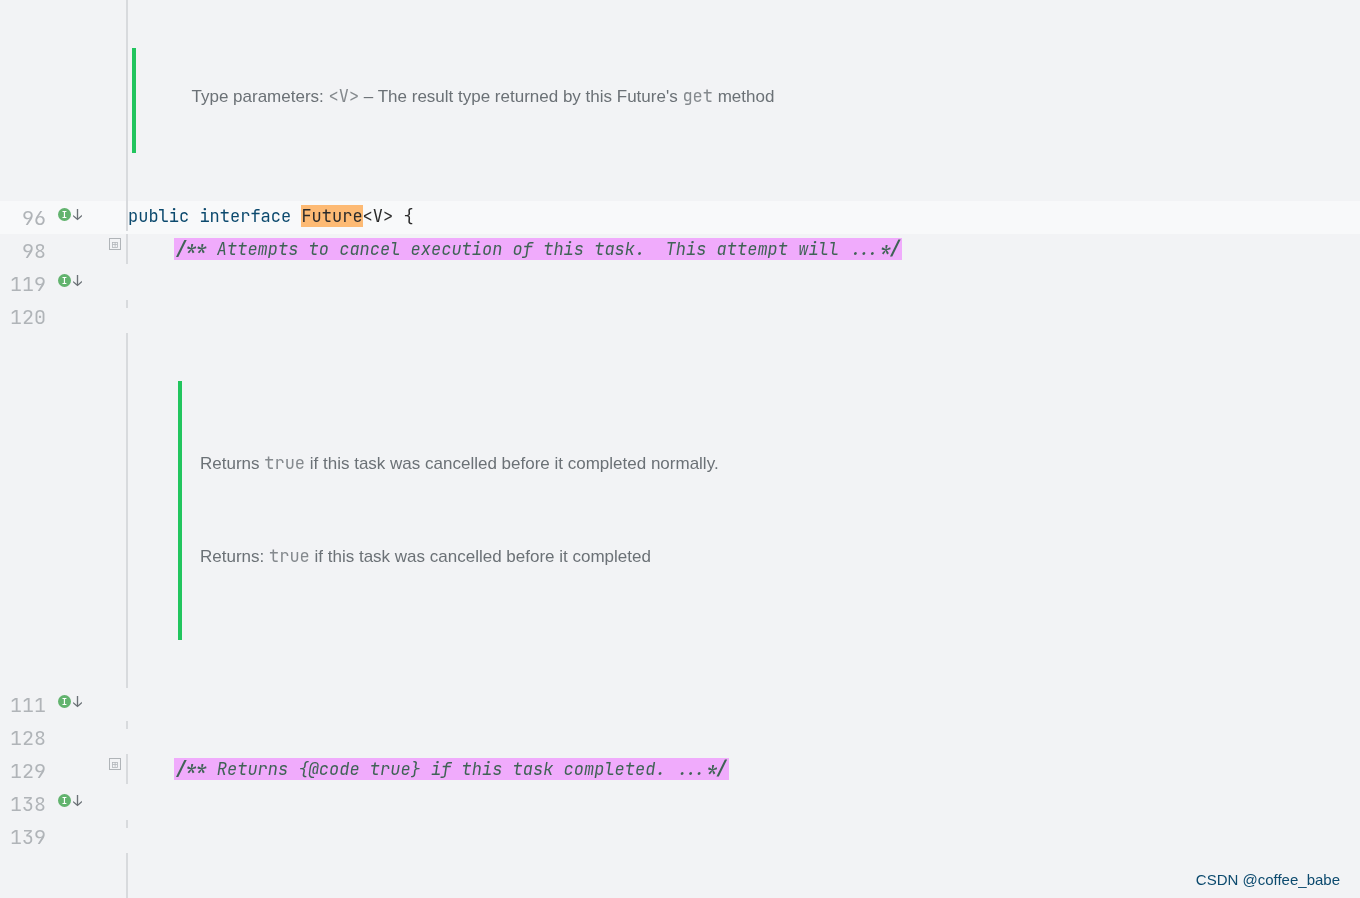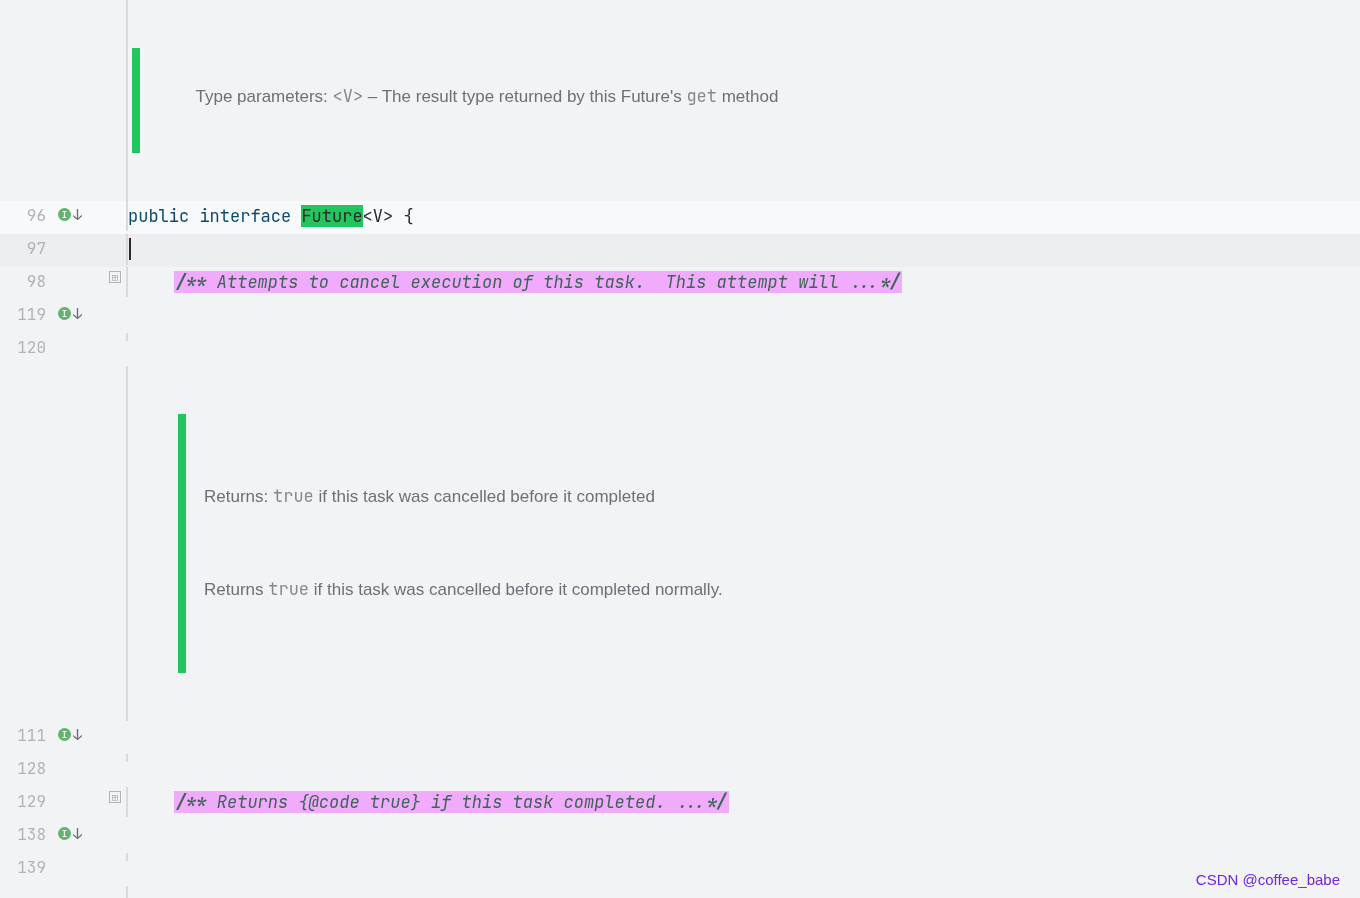--- a/index.html
+++ b/index.html
@@ -12,21 +12,21 @@
     width: 1360px;
   }
   .editor { display: flex; flex-direction: column; }
   .line { display: flex; align-items: flex-start; min-height: 33px; }
   .gutter {
     width: 56px;
     text-align: right;
     color: #b0b4b8;
     padding-right: 10px;
     padding-top: 4px;
-    font-size: 16px;
+    font-size: 20px;
     flex-shrink: 0;
     user-select: none;
   }
   .marker-col {
     width: 48px;
     flex-shrink: 0;
     display: flex;
     align-items: center;
     justify-content: flex-start;
     padding-left: 2px;
@@ -49,31 +49,31 @@
     flex: 1;
     padding-top: 4px;
     padding-bottom: 4px;
     white-space: pre;
   }
   .indent1 { padding-left: 46px; }
   .indent0 { padding-left: 0; }
   .highlight-line { background: #f8f9fa; }
   .highlight-line.current { background:#eceef0; }
   .kw { color: #0c4a6e; }
-  .hl-name { background: #22c55e; }
+  .hl-name { background: #fdba74; }
   .comment-block {
     background: #f0abfc;
     color: #3f6355;
     font-style: italic;
     padding: 0 2px;
   }
   .comment-bold { font-weight: 600; font-style: italic; color:#3f6355;}
   .doc-panel {
     margin-left: 4px;
-    border-left: 8px solid #22c55e;
+    border-left: 4px solid #22c55e;
     padding: 6px 18px;
     color:#6b7176;
     font-family: "Segoe UI","Arial",sans-serif;
     font-size: 17px;
     line-height: 1.8;
   }
   .doc-panel .mono { font-family:"JetBrains Mono",monospace; color:#858a8e; }
   .impl-icon {
     display:inline-flex;
     width:13px;height:13px;
@@ -87,21 +87,21 @@
     display:inline-block;
     width:2px;height:22px;
     background:#2b2b2b;
     vertical-align:-4px;
     margin-left:1px;
   }
   .watermark {
     position: fixed;
     right: 20px;
     bottom: 10px;
-    color: #6d28d9;
+    color: #0c4a6e;
     font-family: Arial,sans-serif;
     font-size: 15px;
   }
   .fold-box {
     display:inline-block;
     width:12px;height:12px;
     border:1px solid #b0b4b8;
     font-size:11px;
     line-height:10px;
     text-align:center;
@@ -127,26 +127,20 @@
   <div class="line highlight-line">
     <div class="gutter">96</div>
     <div class="marker-col">
       <span class="impl-icon">I</span>
         <span class="down-arrow">↓</span>
     </div>
     <div class="fold-col"></div>
     <div class="code-area indent0"><span class="kw">public </span><span class="kw">interface </span><span class="hl-name">Future</span><span>&lt;V&gt; {</span></div>
   </div>
 
-  <div class="line highlight-line current">
-    <div class="gutter">97</div>
-    <div class="marker-col"></div>
-    <div class="fold-col"></div>
-    <div class="code-area indent0"><span class="cursor"></span></div>
-  </div>
 
   <div class="line">
     <div class="gutter">98</div>
     <div class="marker-col"></div>
     <div class="fold-col">
         <span class="fold-box">⊞</span>
       </div>
     <div class="code-area indent1"><span class="comment-block"><span class="comment-bold">/** </span><span>Attempts to cancel execution of this task.  This attempt will ...</span><span class="comment-bold">*/</span></span></div>
   </div>
 
@@ -165,22 +159,22 @@
       <div class="fold-col"></div>
     <div class="code-area indent1"></div>
   </div>
 
   <div class="line">
     <div class="gutter"></div>
       <div class="marker-col"></div>
       <div class="fold-col"></div>
     <div class="code-area indent1">
       <div class="doc-panel">
+        <div><span>Returns </span><span class="mono">true</span><span> if this task was cancelled before it completed normally.</span></div>
         <div><span>Returns: </span><span class="mono">true</span><span> if this task was cancelled before it completed</span></div>
-        <div><span>Returns </span><span class="mono">true</span><span> if this task was cancelled before it completed normally.</span></div>
       </div>
     </div>
   </div>
 
   <div class="line">
     <div class="gutter">111</div>
     <div class="marker-col">
       <span class="impl-icon">I</span>
         <span class="down-arrow">↓</span>
     </div>

